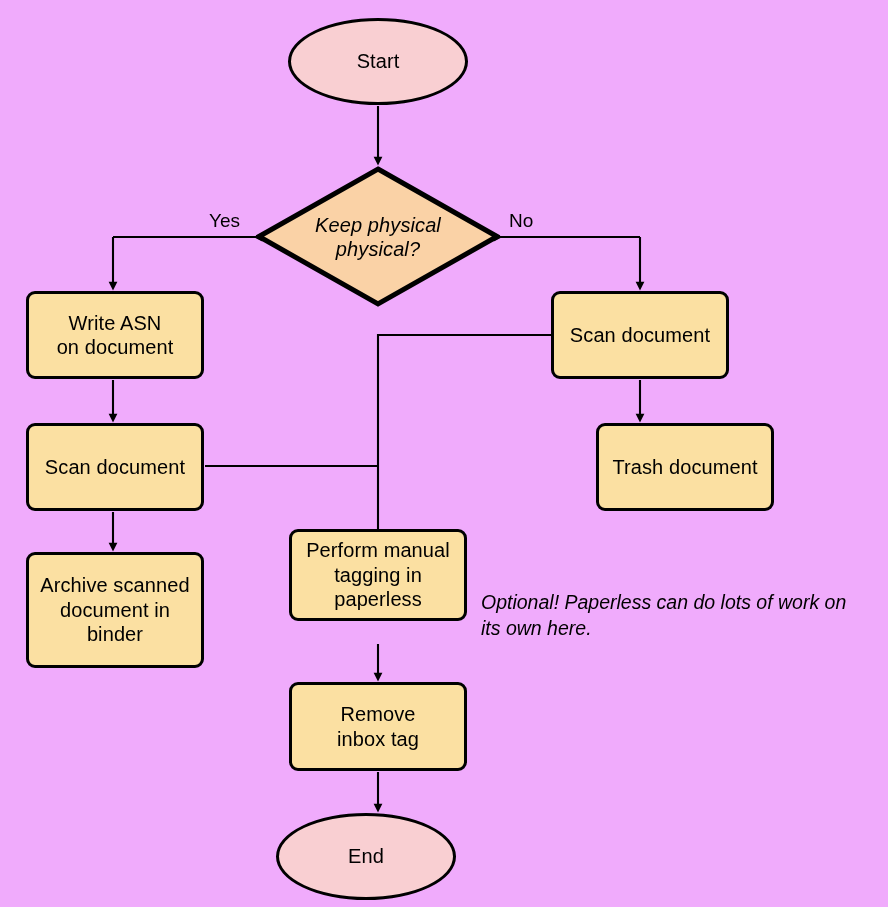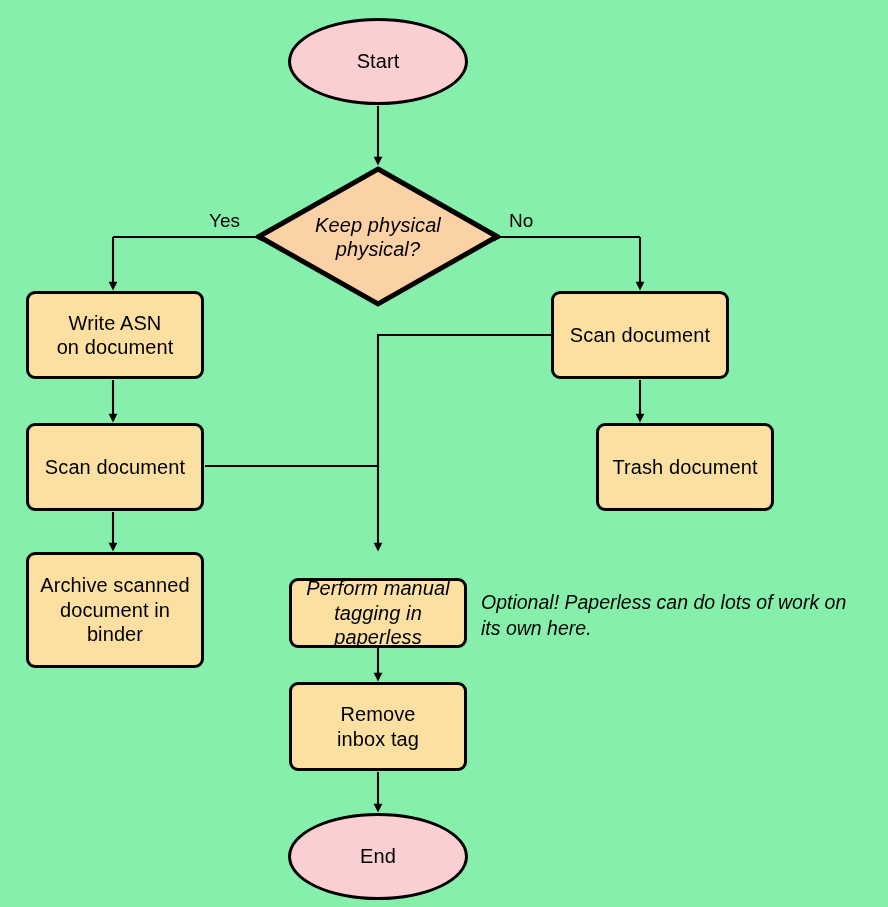--- a/index.html
+++ b/index.html
@@ -8,21 +8,21 @@
     padding: 0;
     background: #ffffff;
   }
   body {
     font-family: "Liberation Sans", sans-serif;
   }
   #canvas {
     position: relative;
     width: 888px;
     height: 907px;
-    background: #86efac;
+    background: #f0abfc;
     overflow: hidden;
   }
   #edge-layer {
     position: absolute;
     left: 0;
     top: 0;
     width: 888px;
     height: 907px;
     pointer-events: none;
   }
@@ -163,37 +163,37 @@
   </div>
 
   <div class="node node-process" style="left:551px; top:291px; width:178px; height:88px;">
     <span>Scan document</span>
   </div>
 
   <div class="node node-process" style="left:551px; top:423px; width:178px; height:88px;margin-left:45px;">
     <span>Trash document</span>
   </div>
 
-  <div class="node node-process" style="left:289px; top:578px; width:178px; height:70px;font-style:italic;">
+  <div class="node node-process" style="left:289px; top:529px; width:178px; height:92px;">
     <div>
       <span class="nowrap-line">Perform manual</span>
       <span class="nowrap-line">tagging in</span>
       <span class="nowrap-line">paperless</span>
     </div>
   </div>
 
   <div class="annotation" style="left:481px; top:590px; width:400px;">
     <span class="nowrap-line">Optional! Paperless can do lots of work on</span>
     <span class="nowrap-line">its own here.</span>
   </div>
 
   <div class="node node-process" style="left:289px; top:682px; width:178px; height:89px;">
     <div>
       <span class="nowrap-line">Remove</span>
       <span class="nowrap-line">inbox tag</span>
     </div>
   </div>
 
-  <div class="node node-terminator" style="left:288px; top:813px; width:180px; height:87px;">
+  <div class="node node-terminator" style="left:276px; top:813px; width:180px; height:87px;">
     <span>End</span>
   </div>
 
 </div>
 
 </body></html>

